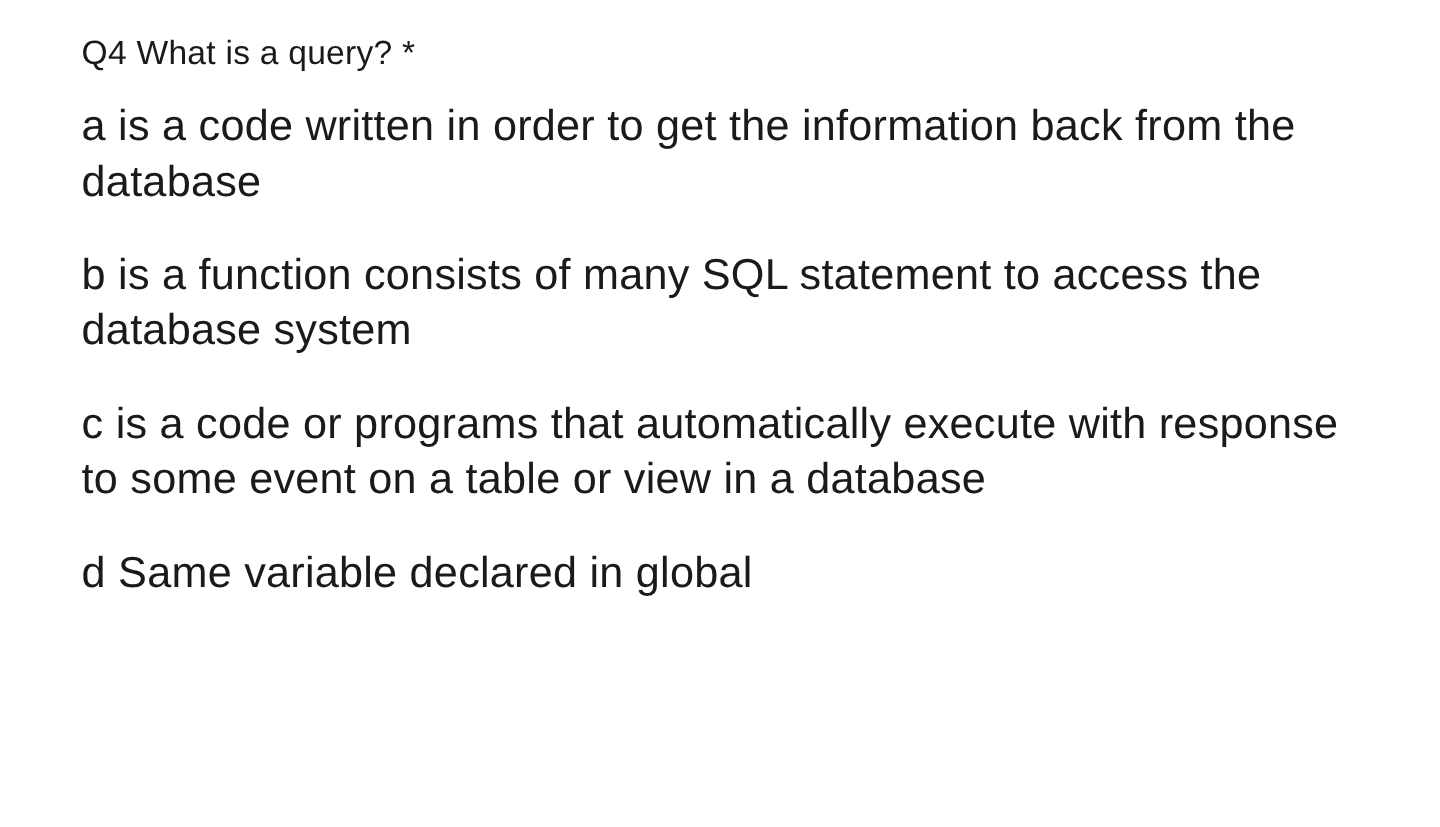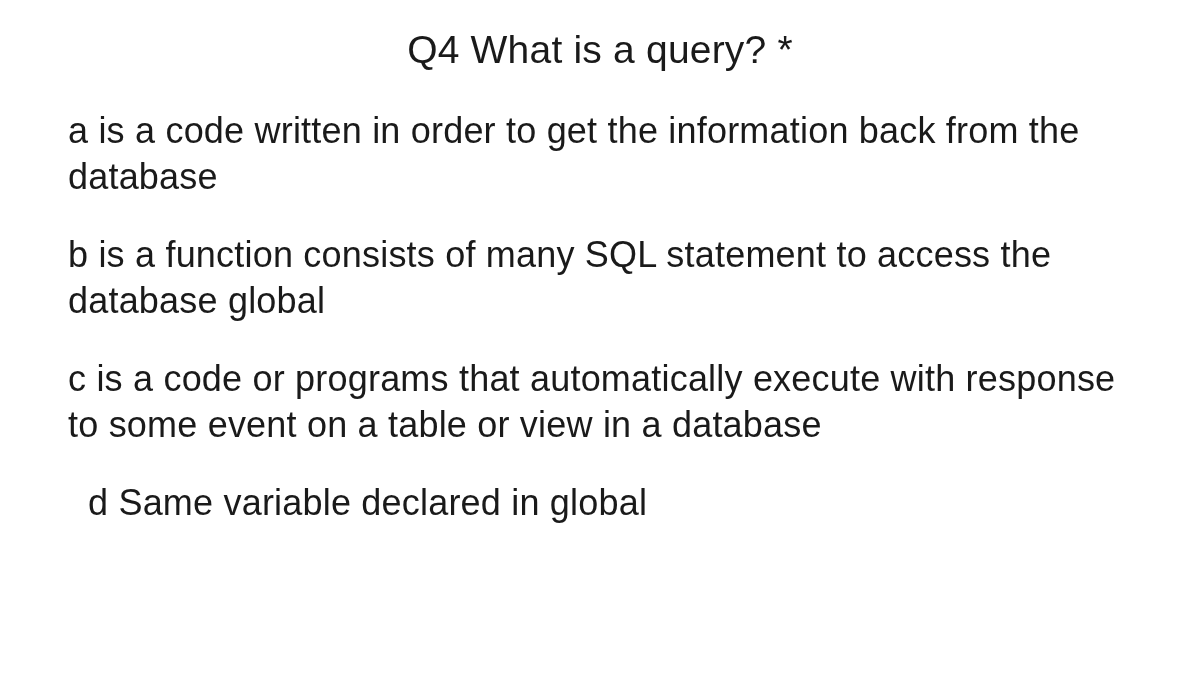--- a/index.html
+++ b/index.html
@@ -9,42 +9,40 @@
     }
     body {
       width: 1200px;
       height: 689px;
       background: #ffffff;
       font-family: Arial, Helvetica, sans-serif;
       padding: 28px 68px 20px 68px;
       color: #1a1a1a;
     }
     .question-title {
-      font-size: 39px;
+      font-size: 28px;
       font-weight: 400;
-      margin-bottom: 36px;
+      margin-bottom: 22px;
       letter-spacing: 0.2px;
-      text-align: center;
     }
     .option {
       font-size: 36px;
       font-weight: 400;
       line-height: 1.28;
       margin-bottom: 32px;
       letter-spacing: 0.2px;
     }
     .option:last-child {
       margin-bottom: 0;
-      margin-left: 20px;
     }
   </style>
 </head>
 <body>
 
 <div class="question-title">Q4 What is a query? *</div>
 
 <div class="option">a is a code written in order to get the information back from the database</div>
 
-<div class="option">b is a function consists of many SQL statement to access the database global</div>
+<div class="option">b is a function consists of many SQL statement to access the database system</div>
 
 <div class="option">c is a code or programs that automatically execute with response to some event on a table or view in a database</div>
 
 <div class="option">d Same variable declared in global</div>
 
 </body></html>

